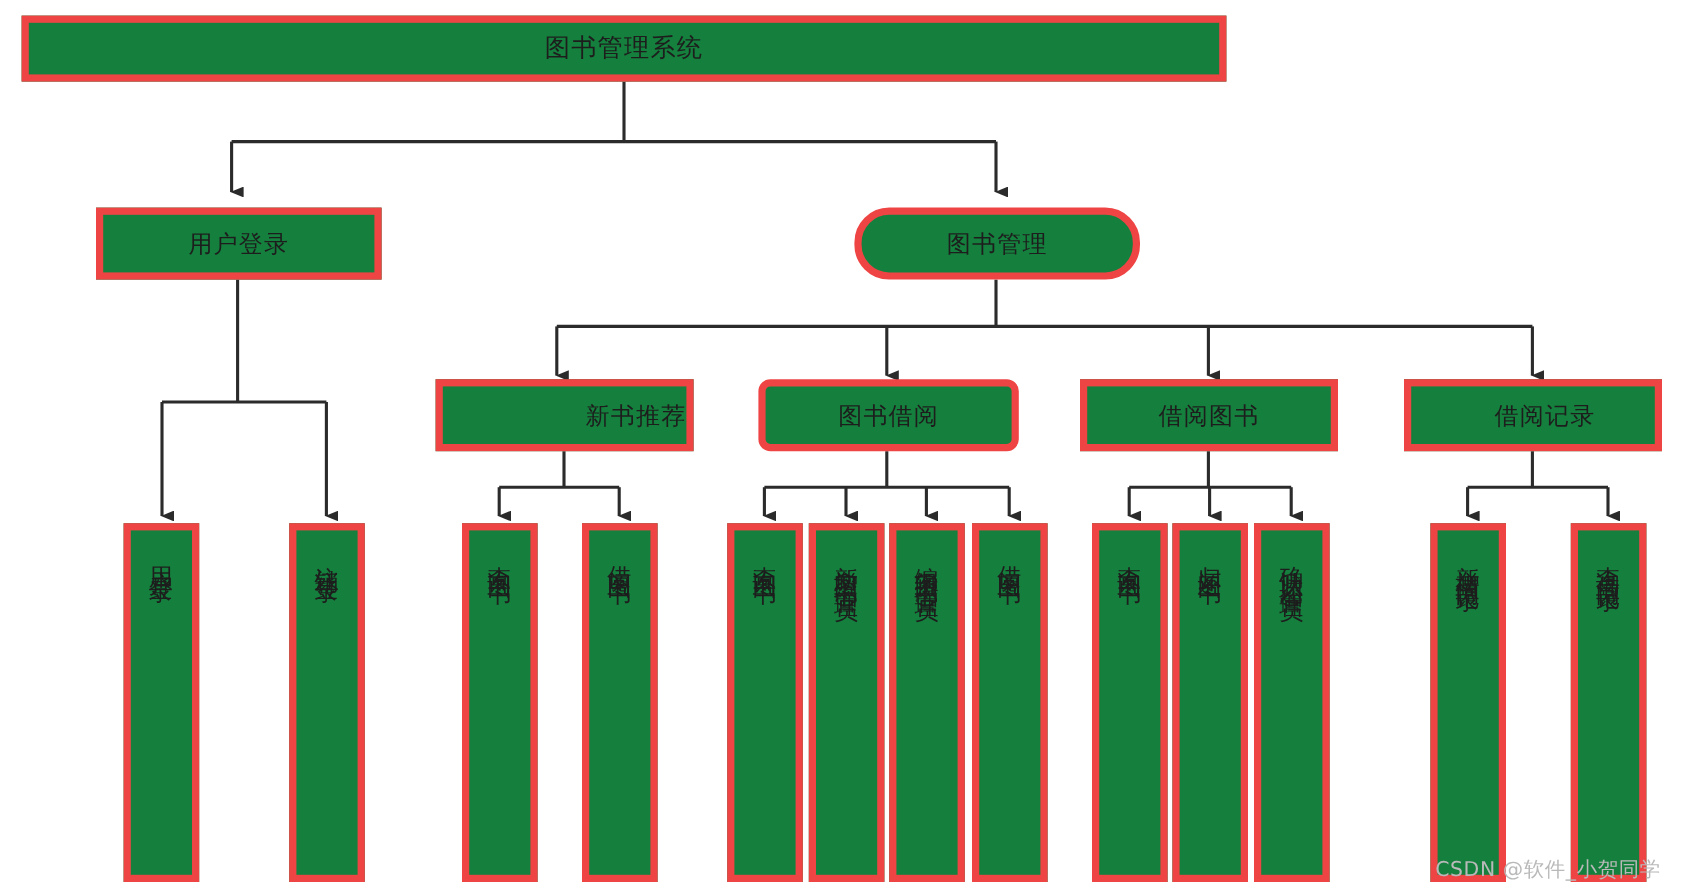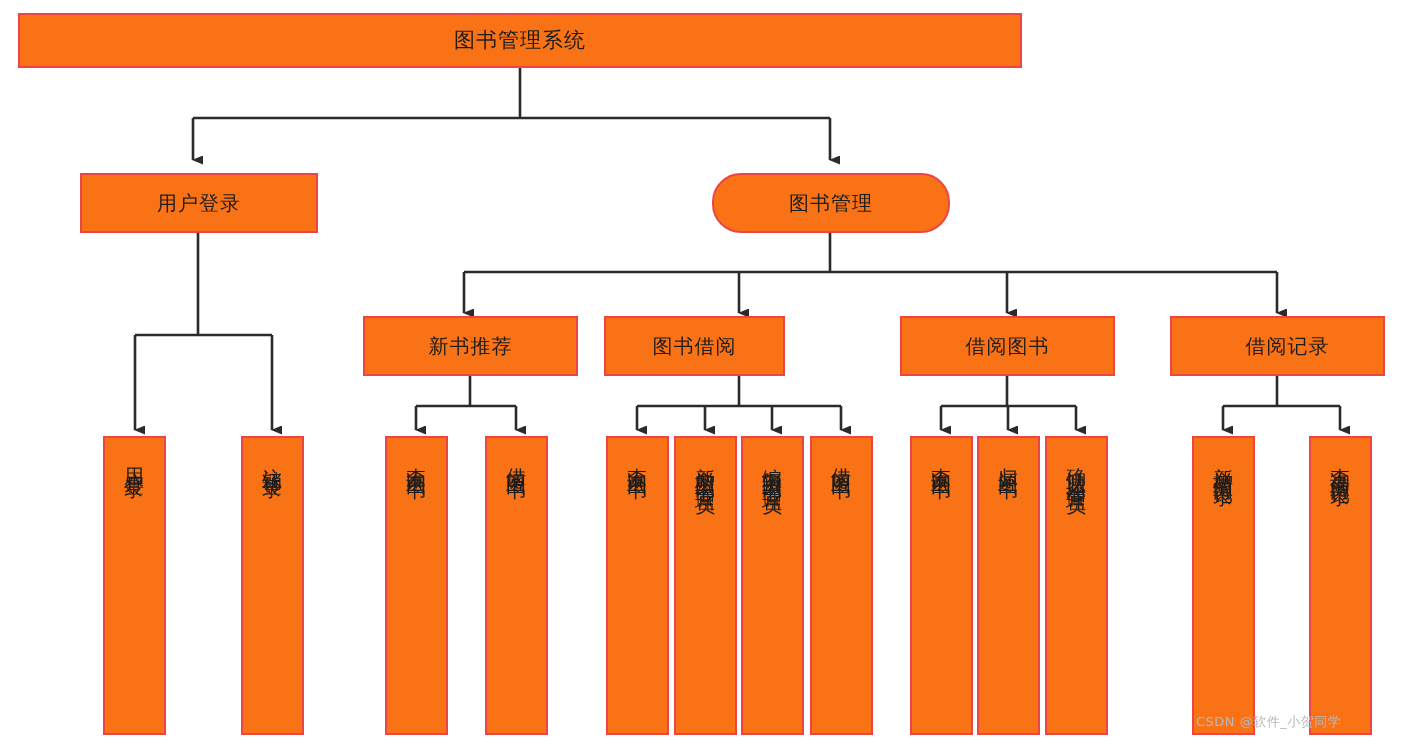--- a/index.html
+++ b/index.html
@@ -18,22 +18,22 @@
   svg#connectors{
     position:absolute;
     left:0; top:0;
     width:1405px;
     height:747px;
     pointer-events:none;
   }
   .node{
     position:absolute;
     box-sizing:border-box;
-    background:#f97316;
-    border:2px solid #ef4444;
+    background:#15803d;
+    border:6px solid #ef4444;
     display:flex;
     align-items:center;
     justify-content:center;
     text-align:center;
   }
   .node .label{
     font-size:20px;
     line-height:1.25;
     letter-spacing:1px;
     color:#1d1d1d;
@@ -48,21 +48,21 @@
     writing-mode:vertical-rl;
     text-orientation:upright;
     white-space:normal;
     letter-spacing:4px;
     font-size:20px;
     line-height:1.1;
   }
   .node.root .label{font-size:21px;}
   .watermark{
     position:absolute;
-    font-size:13px;
+    font-size:17px;
     color:#b9b9b9;
     letter-spacing:0.5px;
     white-space:nowrap;
     user-select:none;
   }
 </style>
 </head>
 <body>
 
 <div id="canvas">
@@ -121,24 +121,24 @@
     <span class="label">图书管理系统</span>
   </div>
 
   <div class="node" style="left:80px; top:173px; width:238px; height:60px;">
     <span class="label">用户登录</span>
   </div>
   <div class="node" style="left:712px; top:173px; width:238px; height:60px;border-radius:29px;">
     <span class="label">图书管理</span>
   </div>
 
-  <div class="node" style="left:363px; top:316px; width:215px; height:60px;">
+  <div class="node" style="left:363px; top:316px; width:215px; height:60px;justify-content:flex-end;">
     <span class="label">新书推荐</span>
   </div>
-  <div class="node" style="left:604px; top:316px; width:181px; height:60px;">
+  <div class="node" style="left:632px; top:316px; width:217px; height:60px;border-radius:10px;">
     <span class="label">图书借阅</span>
   </div>
   <div class="node" style="left:900px; top:316px; width:215px; height:60px;">
     <span class="label">借阅图书</span>
   </div>
   <div class="node" style="left:1170px; top:316px; width:215px; height:60px;padding-left:20px;">
     <span class="label">借阅记录</span>
   </div>
 
   <div class="node leaf" style="left:103px; top:436px; width:63px; height:299px;">

